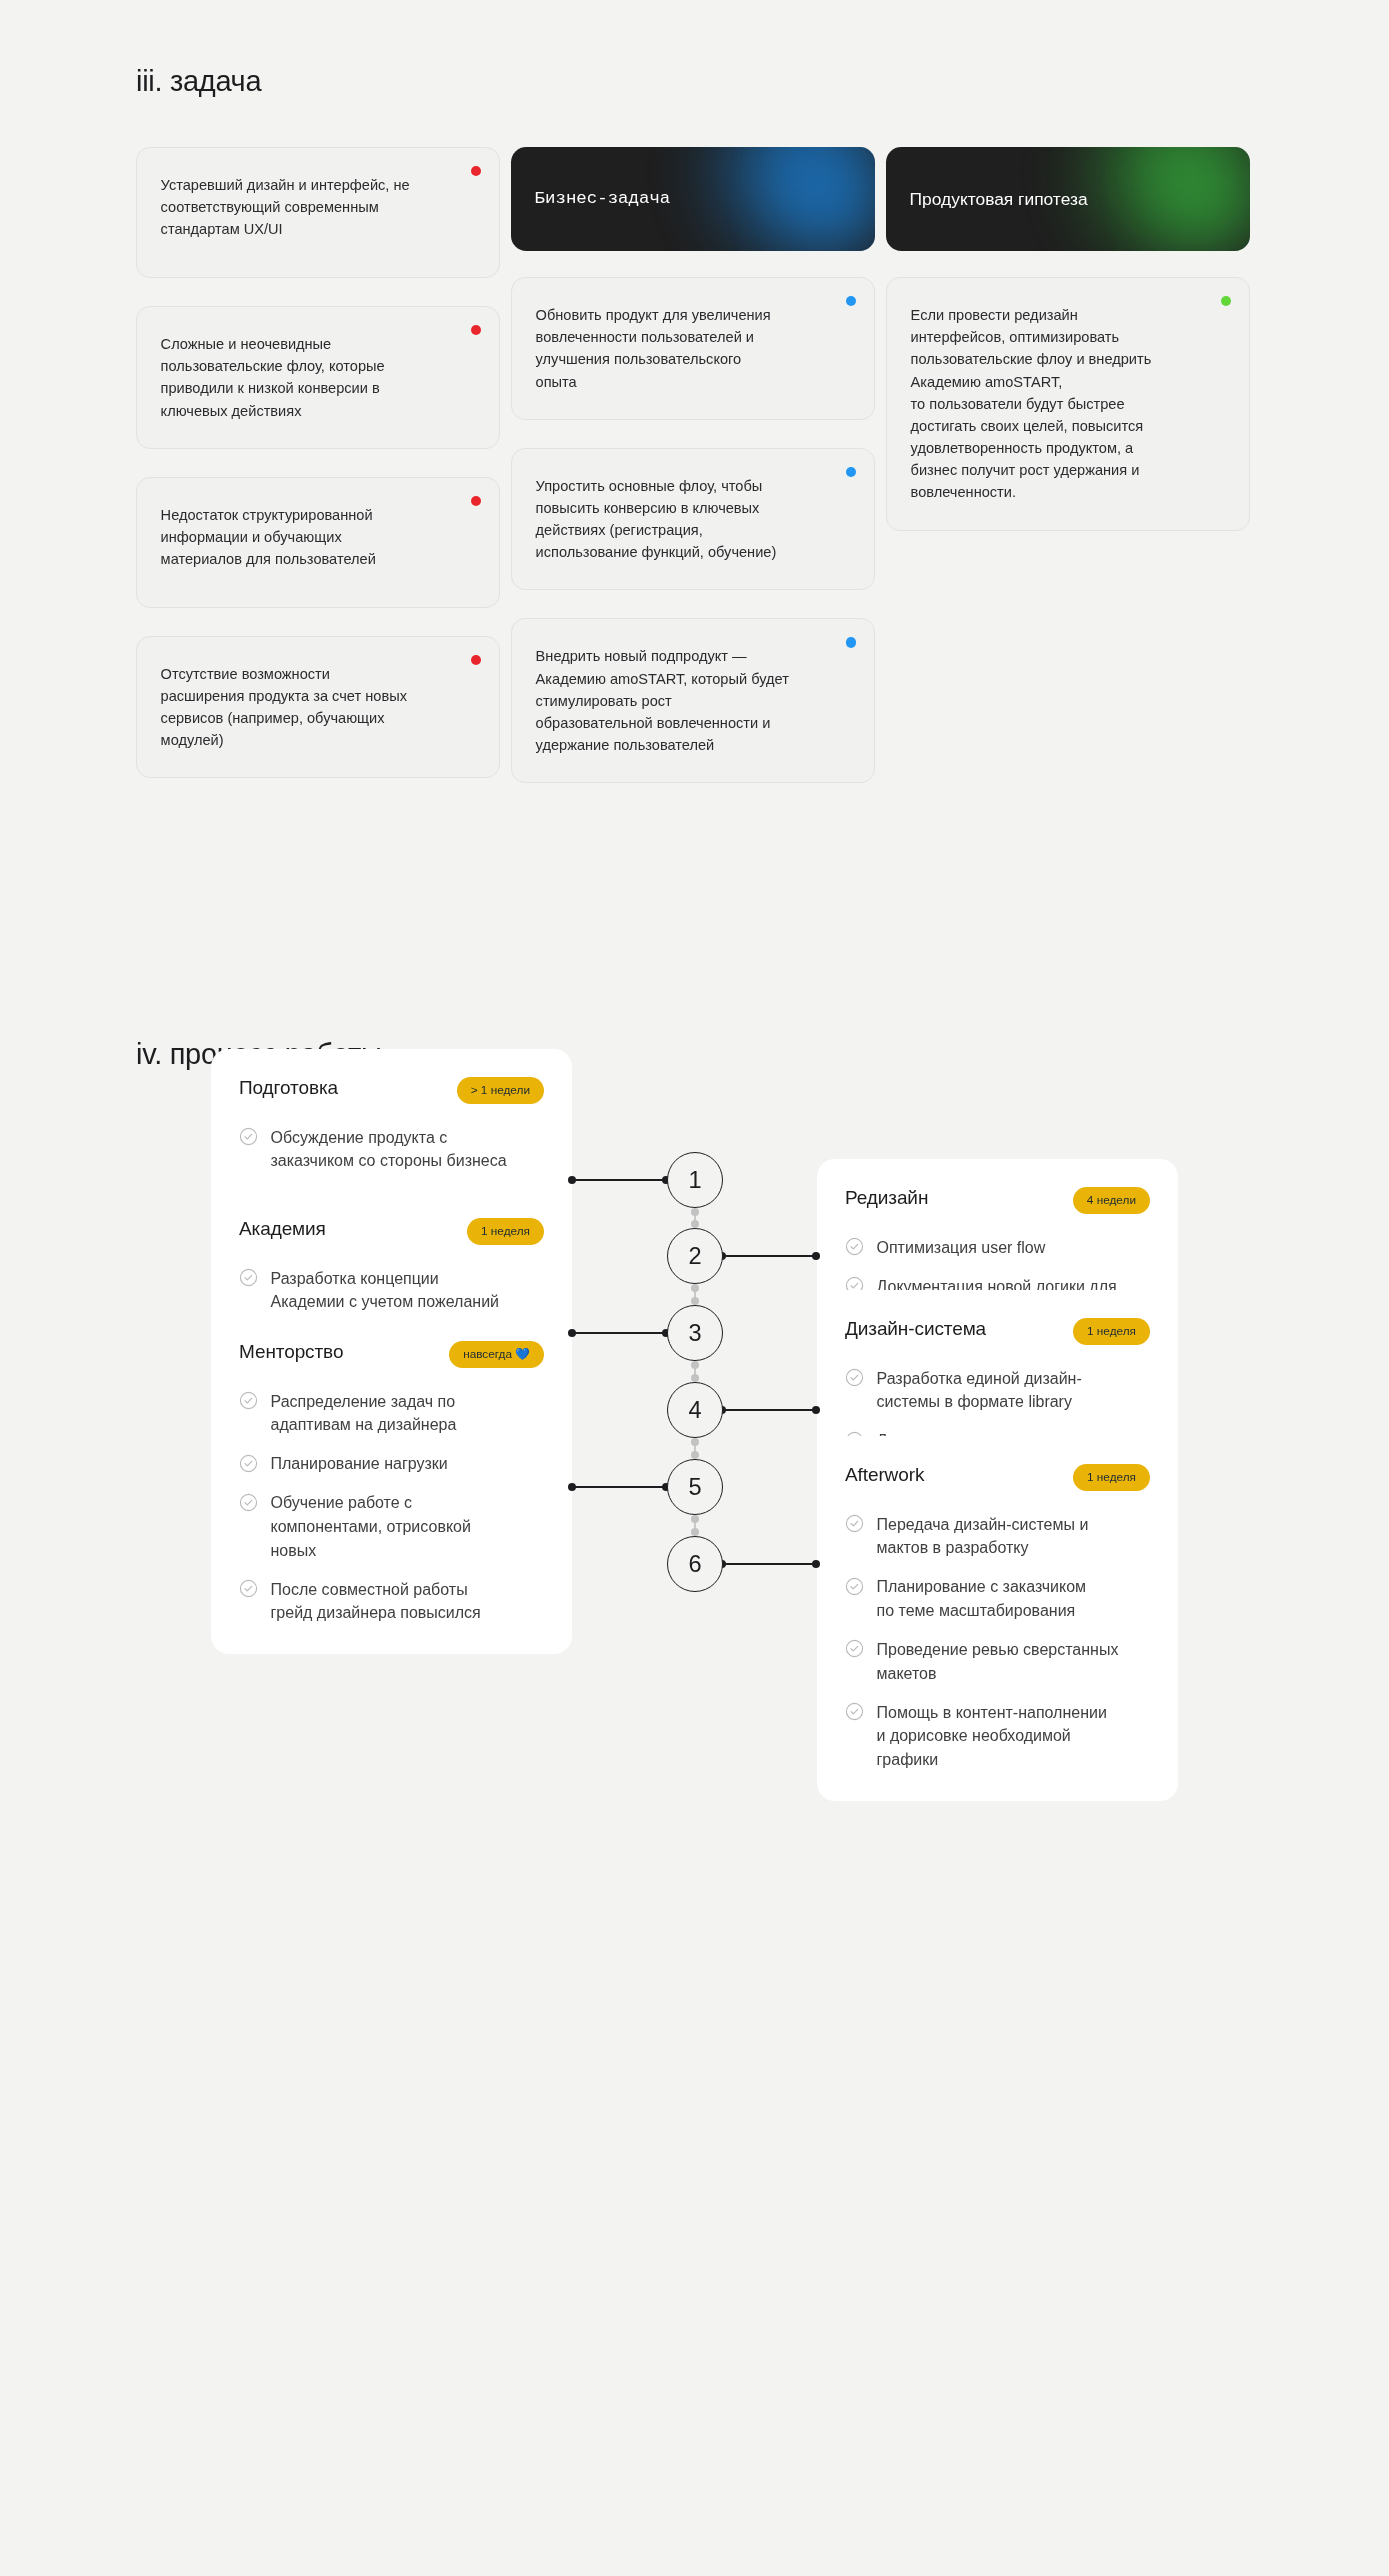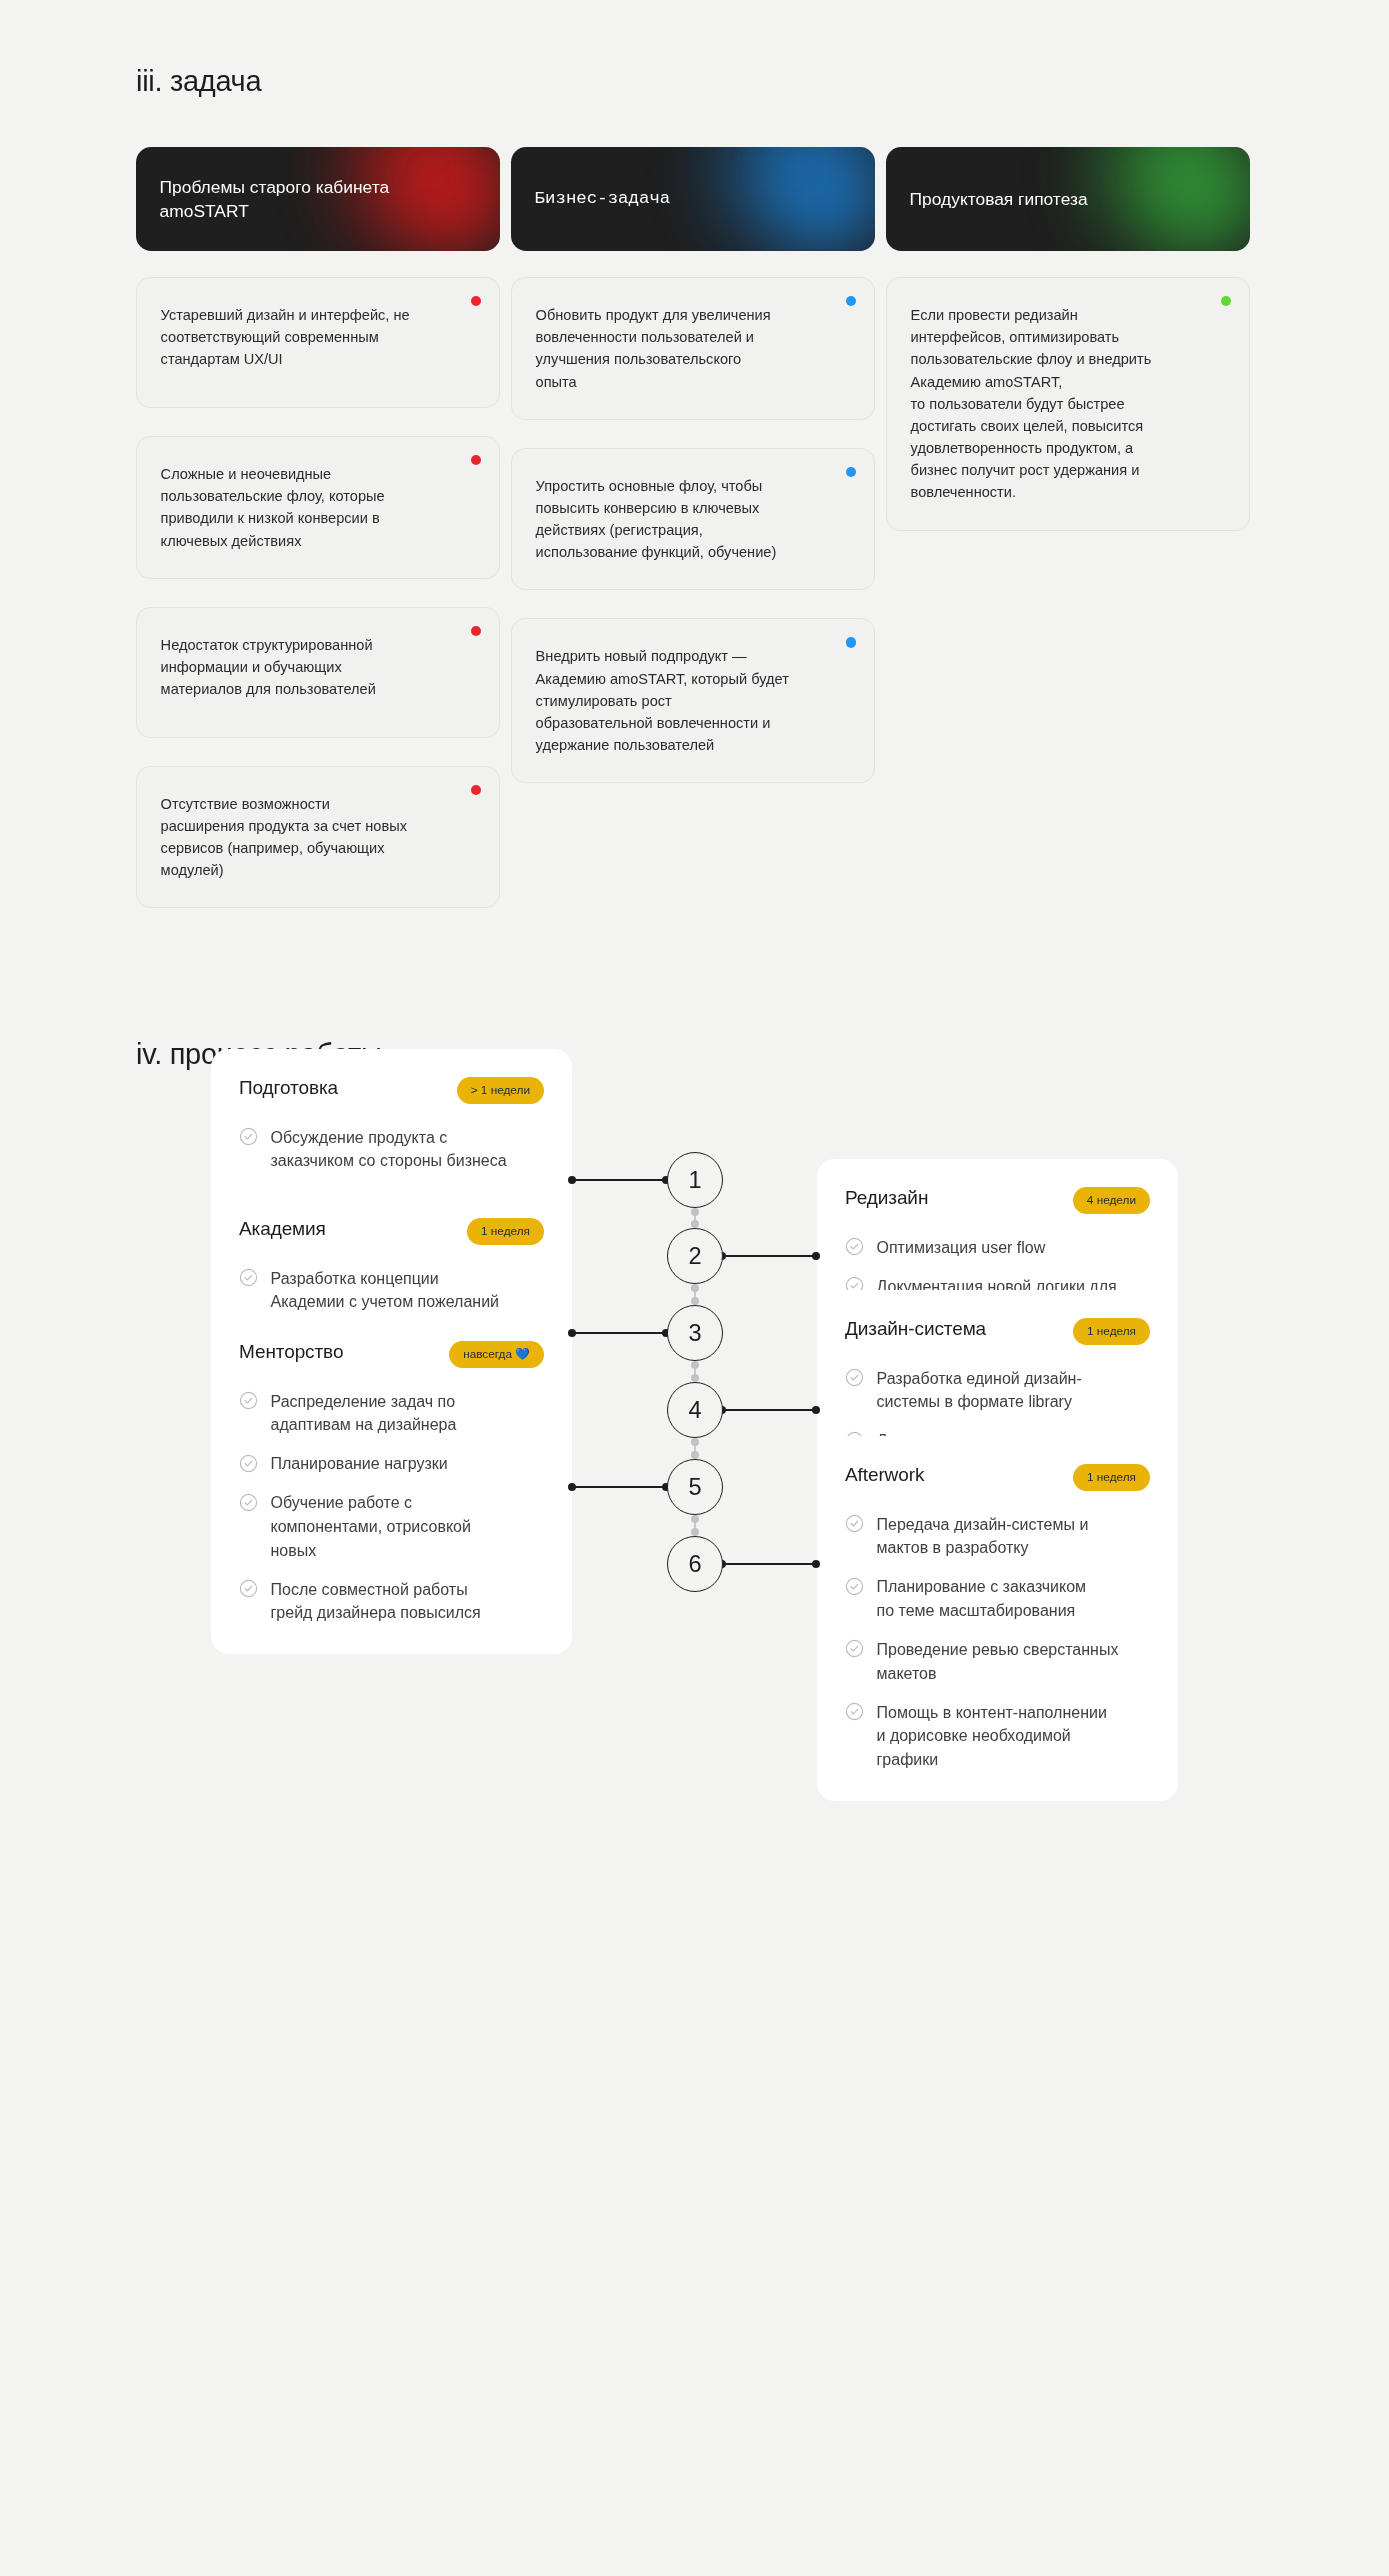--- a/index.html
+++ b/index.html
@@ -187,26 +187,20 @@
   }
 </style>
 </head>
 <body>
 
 <div class="page">
 
   <h2 class="section-title" id="sec3-title">iii. задача</h2>
 
   <div class="col" id="col-0">
-      <div class="col-head">
-        <div class="glow" style="background: radial-gradient(circle, rgb(224, 26, 26) 0%, rgba(30, 30, 30, 0) 70%);"></div>
-        <div class="glow2" style="background: radial-gradient(circle, rgb(224, 26, 26) 0%, rgba(30, 30, 30, 0) 72%);"></div>
-        <div class="htxt" style="white-space: pre-line;">Проблемы старого кабинета
-amoSTART</div>
-      </div>
       <div class="pcard">
         <span class="dot" style="background: rgb(232, 38, 43);"></span>
         <div class="ptxt">Устаревший дизайн и интерфейс, не
 соответствующий современным
 стандартам UX/UI</div>
       </div>
       <div class="pcard">
         <span class="dot" style="background: rgb(232, 38, 43);"></span>
         <div class="ptxt">Сложные и неочевидные
 пользовательские флоу, которые

